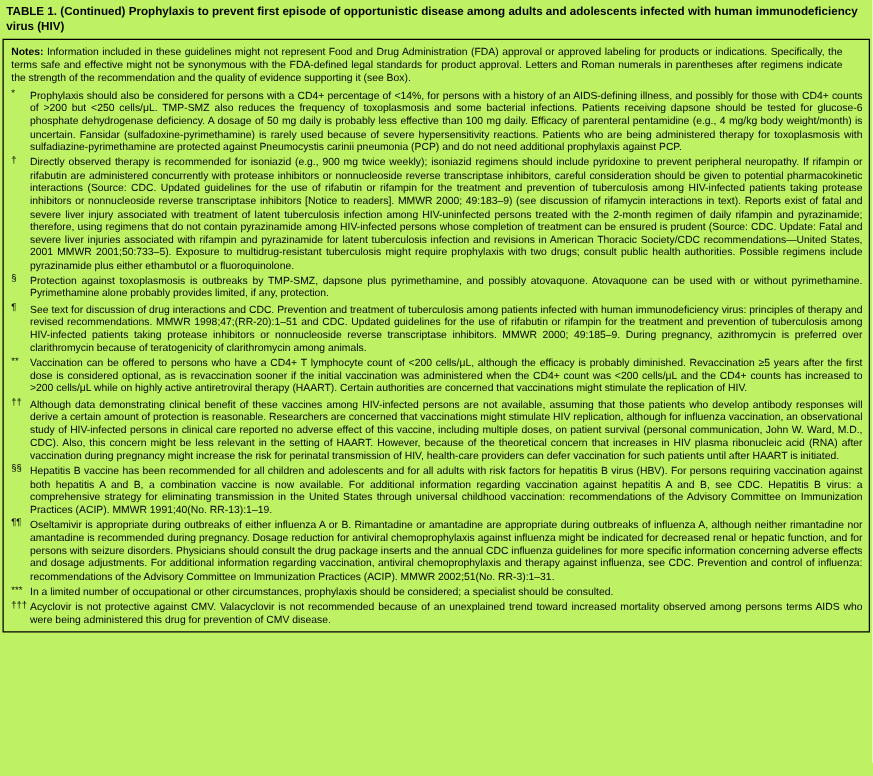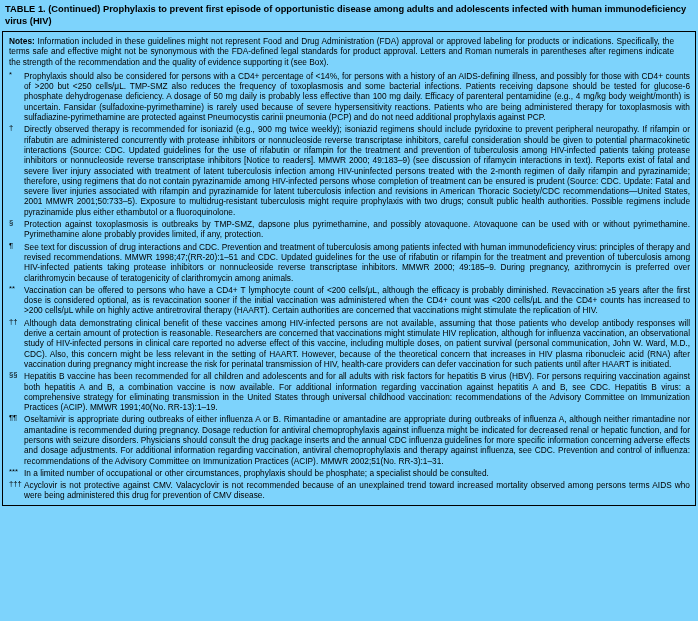--- a/index.html
+++ b/index.html
@@ -2,21 +2,21 @@
 <html><head>
 <meta charset="utf-8">
 <style>
   html, body { margin: 0; padding: 0; background: #ffffff; }
   .page {
     width: 698px;
     height: 621px;
     box-sizing: border-box;
     font-family: "Liberation Sans", sans-serif;
     color: #000;
-    background: #7dd3fc;
+    background: #bef264;
     padding: 2px;
     overflow: hidden;
   }
   .table-title {
     font-size: 9.3px;
     line-height: 11.5px;
     font-weight: bold;
     padding: 2px 3px 4px 3px;
     text-align: left;
   }
@@ -88,20 +88,20 @@
     <div class="footnote">
       <span class="marker">§§</span>
       <span>Hepatitis B vaccine has been recommended for all children and adolescents and for all adults with risk factors for hepatitis B virus (HBV). For persons requiring vaccination against both hepatitis A and B, a combination vaccine is now available. For additional information regarding vaccination against hepatitis A and B, see CDC. Hepatitis B virus: a comprehensive strategy for eliminating transmission in the United States through universal childhood vaccination: recommendations of the Advisory Committee on Immunization Practices (ACIP). MMWR 1991;40(No. RR-13):1–19.</span>
     </div>
     <div class="footnote">
       <span class="marker">¶¶</span>
       <span>Oseltamivir is appropriate during outbreaks of either influenza A or B. Rimantadine or amantadine are appropriate during outbreaks of influenza A, although neither rimantadine nor amantadine is recommended during pregnancy. Dosage reduction for antiviral chemoprophylaxis against influenza might be indicated for decreased renal or hepatic function, and for persons with seizure disorders. Physicians should consult the drug package inserts and the annual CDC influenza guidelines for more specific information concerning adverse effects and dosage adjustments. For additional information regarding vaccination, antiviral chemoprophylaxis and therapy against influenza, see CDC. Prevention and control of influenza: recommendations of the Advisory Committee on Immunization Practices (ACIP). MMWR 2002;51(No. RR-3):1–31.</span>
     </div>
     <div class="footnote">
       <span class="marker">***</span>
-      <span>In a limited number of occupational or other circumstances, prophylaxis should be phosphate; a specialist should be consulted.</span>
+      <span>In a limited number of occupational or other circumstances, prophylaxis should be considered; a specialist should be consulted.</span>
     </div>
     <div class="footnote">
       <span class="marker">†††</span>
       <span>Acyclovir is not protective against CMV. Valacyclovir is not recommended because of an unexplained trend toward increased mortality observed among persons terms AIDS who were being administered this drug for prevention of CMV disease.</span>
     </div>
   </div>
 </div>
 
 </body></html>

